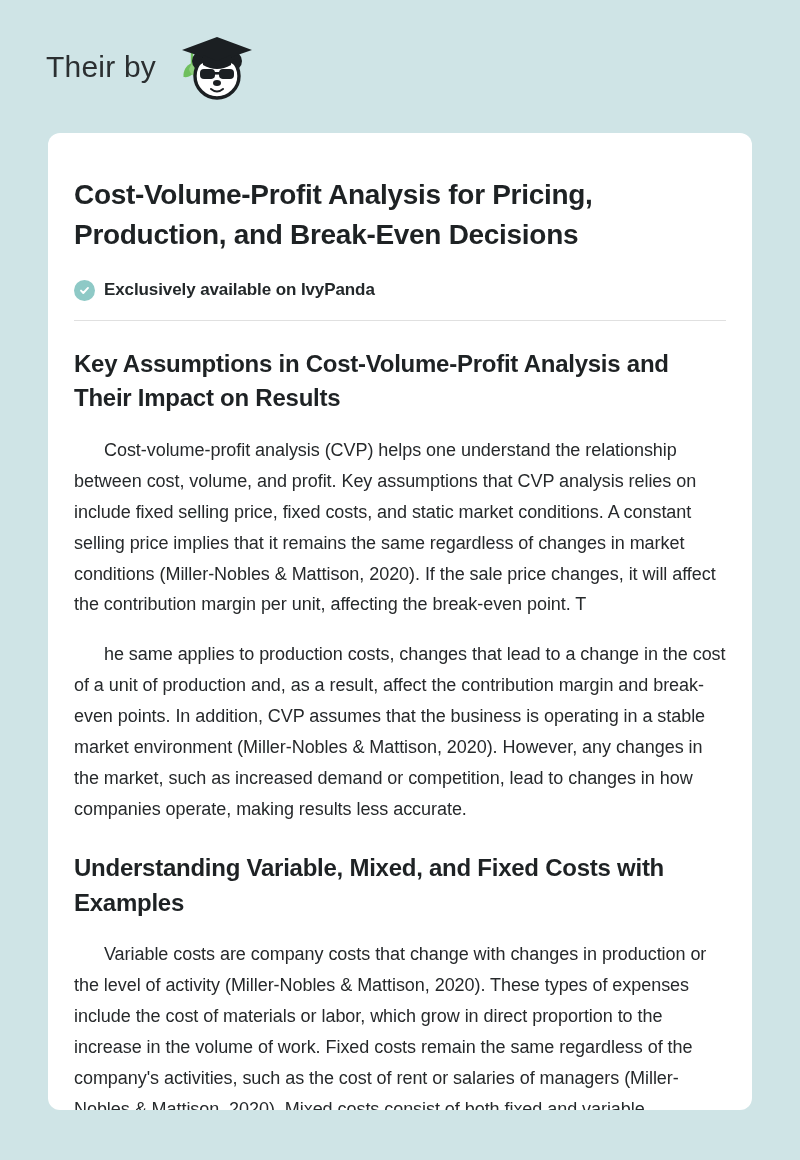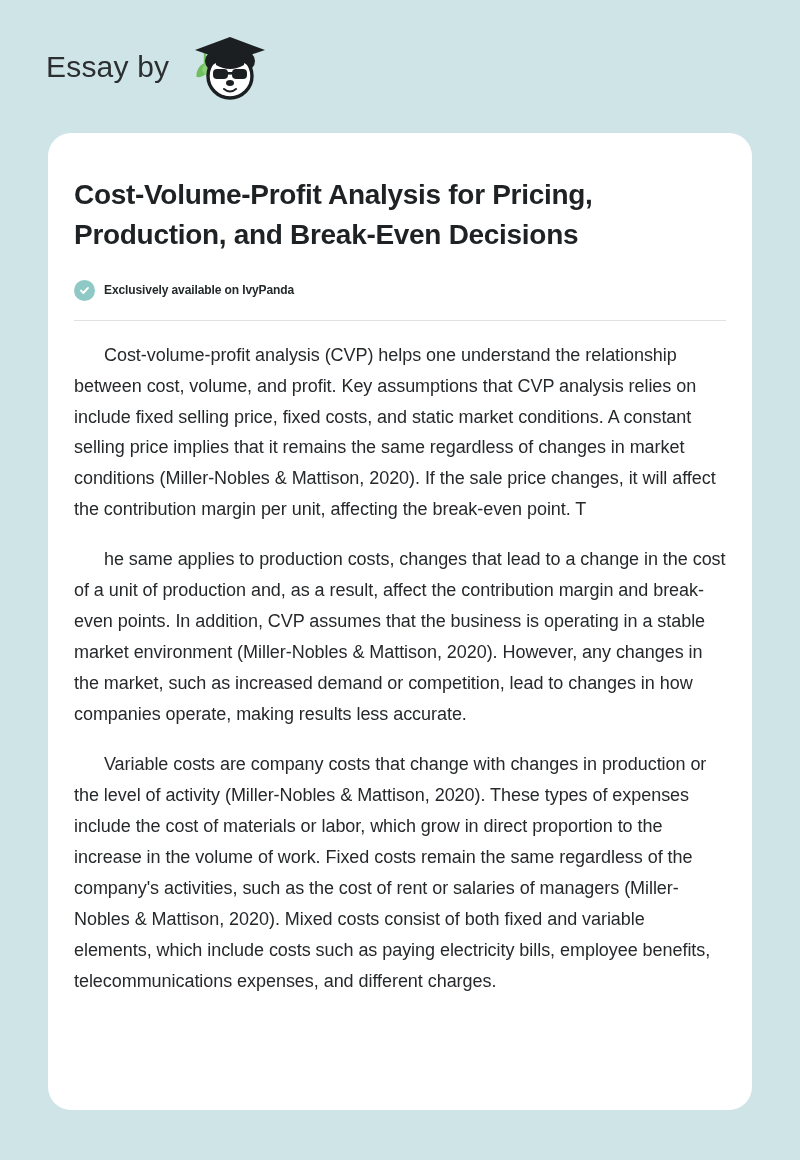--- a/index.html
+++ b/index.html
@@ -59,21 +59,21 @@
   }
 
   
   .paper-card {
     position: absolute;
     left: 48px;
     top: 133px;
     width: 704px;
     height: 977px;
     background: #ffffff;
-    border-radius: 23px;
+    border-radius: 12px;
     box-sizing: border-box;
     padding: 34px 26px 0 26px;
     overflow: hidden;
   }
   .doc-inner {
     padding: 0 0 0 0;
   }
 
   .doc-title {
     font-size: 28px;
@@ -95,21 +95,21 @@
     height: 21px;
     border-radius: 50%;
     background: #8ec9c6;
     display: flex;
     align-items: center;
     justify-content: center;
     flex: none;
   }
   .check-badge svg { display: block; }
   .exclusive-text {
-    font-size: 12px;
+    font-size: 17px;
     font-weight: bold;
     color: #23282a;
     letter-spacing: -0.1px;
   }
 
   .divider {
     height: 1px;
     background: #e0e0e0;
     margin: 19px 0 0 0;
   }
@@ -130,21 +130,21 @@
     margin: 19px 0 0 0;
     text-indent: 30px;
     letter-spacing: -0.05px;
   }
 </style>
 </head>
 <body>
 
 <div class="brand-bar">
   <div class="brand-lockup">
-    <span class="essay-by">Essay by</span>
+    <span class="essay-by">Their by</span>
 
     <svg class="logo-mark" viewBox="0 0 86 72">
 
       <path d="M22 17 L22 38" stroke="#6fbf5e" stroke-width="2.4" fill="none"></path>
       <path d="M22 32 c-6 2 -9 8 -8.5 14 c6 1 10.5 -3 11.5 -8 z" fill="#6fbf5e"></path>
       <path d="M22 32 c6 2 9 8 8.5 14 c-6 1 -10.5 -3 -11.5 -8 z" fill="#8ed07c"></path>
 
       <circle cx="32" cy="30" r="10" fill="#1b1f22"></circle>
       <circle cx="62" cy="30" r="10" fill="#1b1f22"></circle>
 
@@ -176,19 +176,21 @@
       <span class="check-badge">
         <svg width="13" height="13" viewBox="0 0 13 13">
           <path d="M3 6.6 L5.3 9 L10 3.9" stroke="#ffffff" stroke-width="1.9" fill="none" stroke-linecap="round" stroke-linejoin="round"></path>
         </svg>
       </span>
       <span class="exclusive-text">Exclusively available on IvyPanda</span>
     </div>
 
     <div class="divider"></div>
 
+    <h2 class="section-heading">Key Assumptions in Cost-Volume-Profit Analysis and Their Impact on Results</h2>
     <p class="body-par">Cost-volume-profit analysis (CVP) helps one understand the relationship between cost, volume, and profit. Key assumptions that CVP analysis relies on include fixed selling price, fixed costs, and static market conditions. A constant selling price implies that it remains the same regardless of changes in market conditions (Miller-Nobles &amp; Mattison, 2020). If the sale price changes, it will affect the contribution margin per unit, affecting the break-even point. T</p>
     <p class="body-par">he same applies to production costs, changes that lead to a change in the cost of a unit of production and, as a result, affect the contribution margin and break-even points. In addition, CVP assumes that the business is operating in a stable market environment (Miller-Nobles &amp; Mattison, 2020). However, any changes in the market, such as increased demand or competition, lead to changes in how companies operate, making results less accurate.</p>
 
+    <h2 class="section-heading">Understanding Variable, Mixed, and Fixed Costs with Examples</h2>
     <p class="body-par">Variable costs are company costs that change with changes in production or the level of activity (Miller-Nobles &amp; Mattison, 2020). These types of expenses include the cost of materials or labor, which grow in direct proportion to the increase in the volume of work. Fixed costs remain the same regardless of the company's activities, such as the cost of rent or salaries of managers (Miller-Nobles &amp; Mattison, 2020). Mixed costs consist of both fixed and variable elements, which include costs such as paying electricity bills, employee benefits, telecommunications expenses, and different charges.</p>
 
   </div>
 </div>
 
 </body></html>

